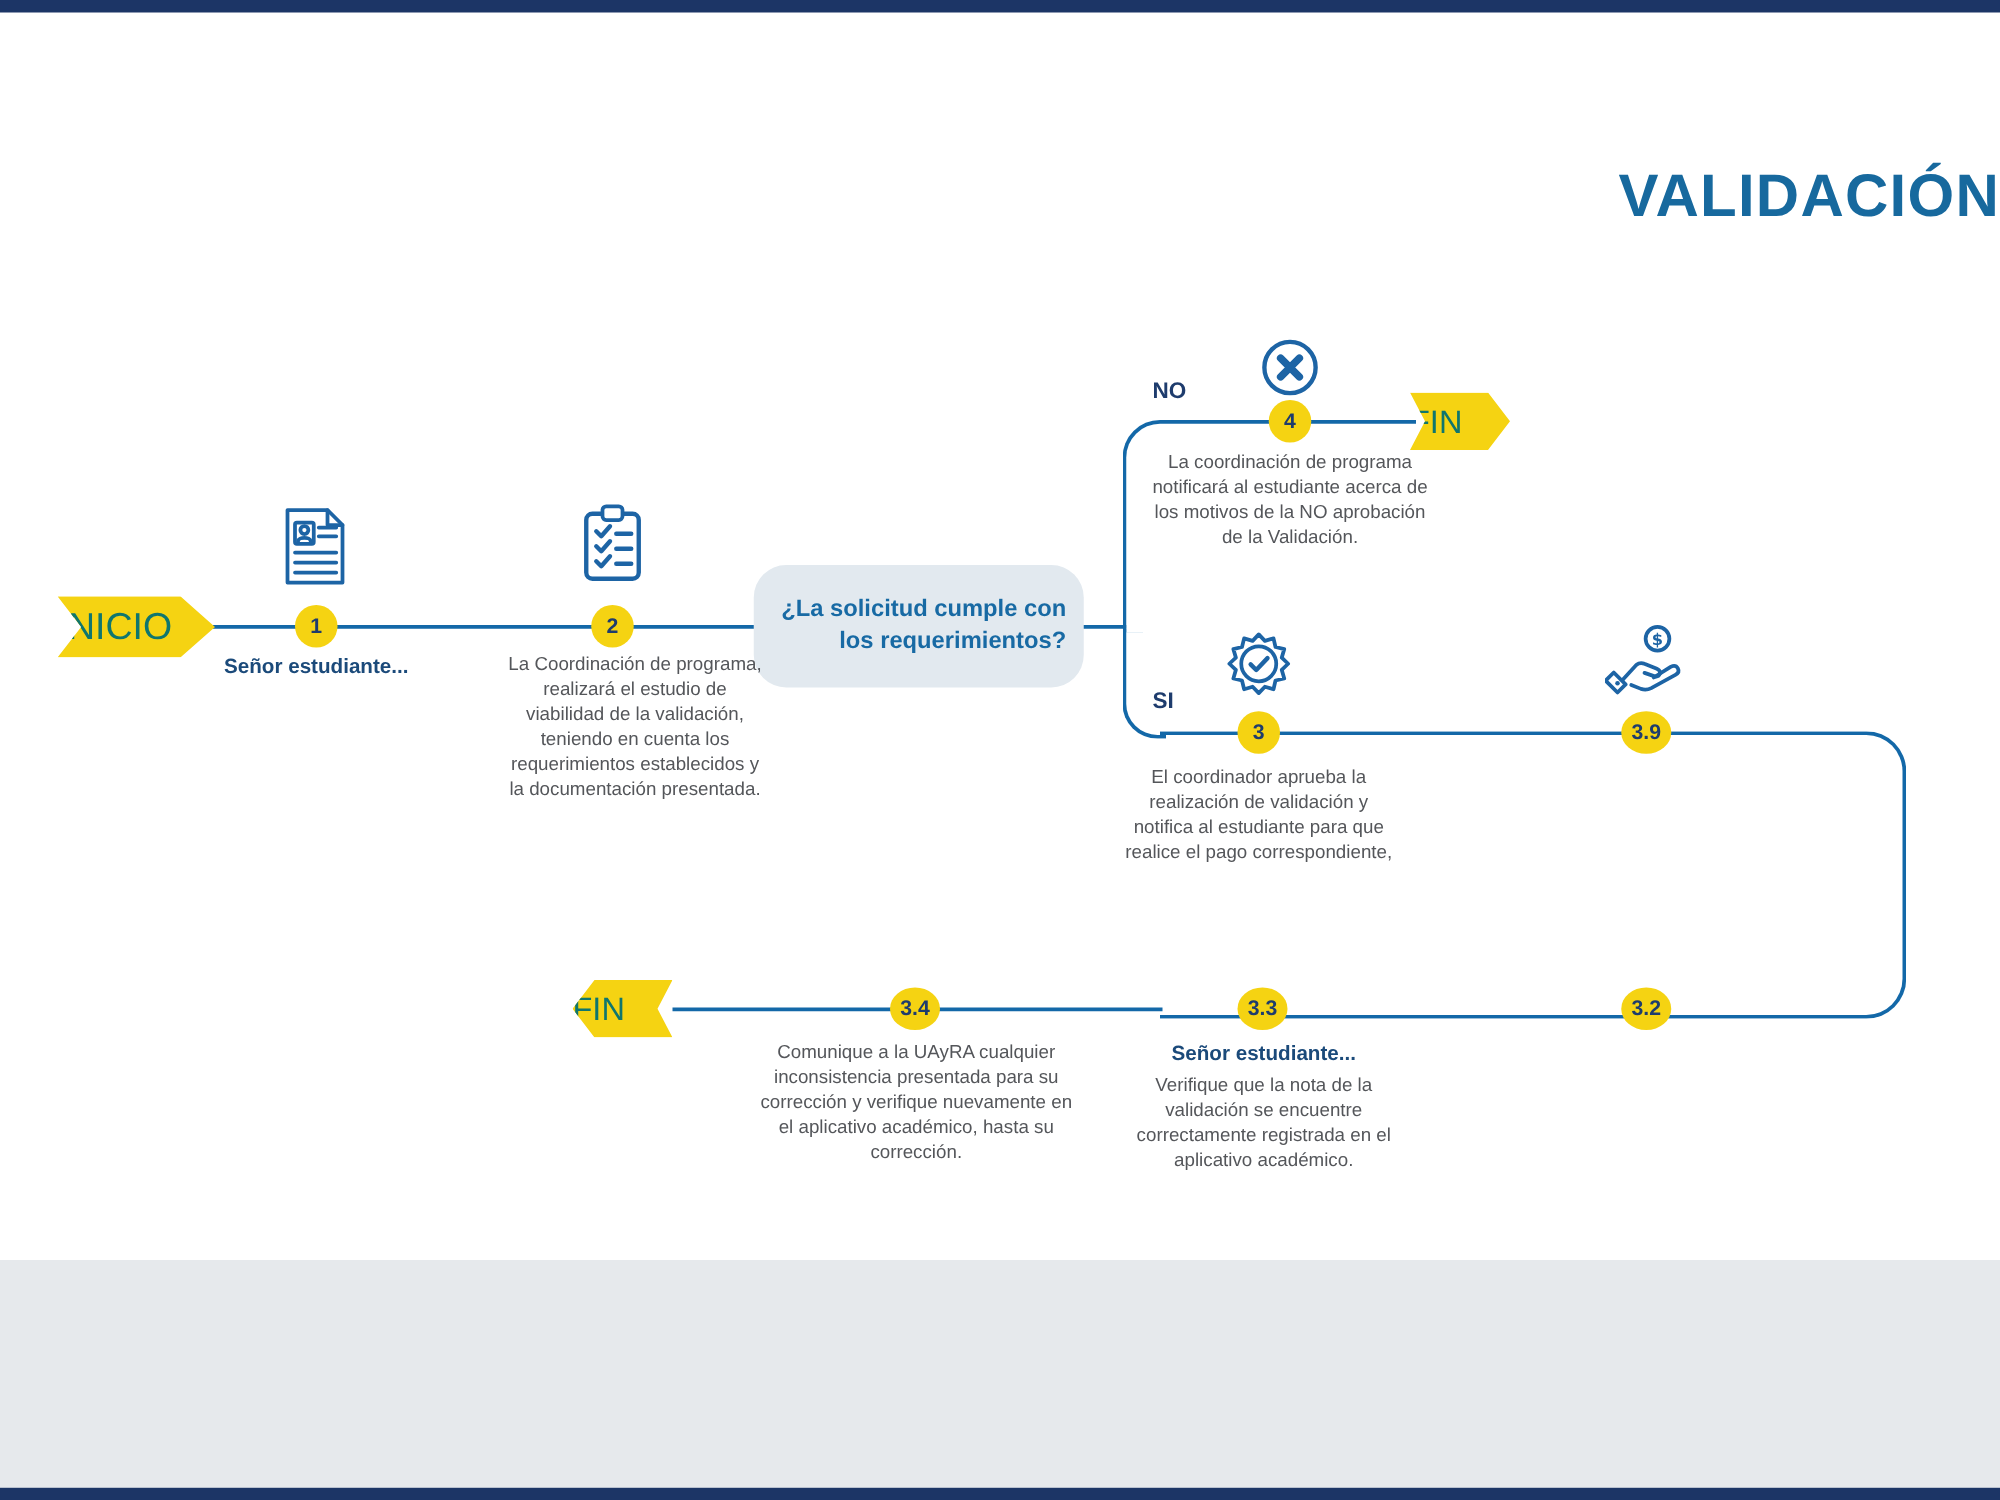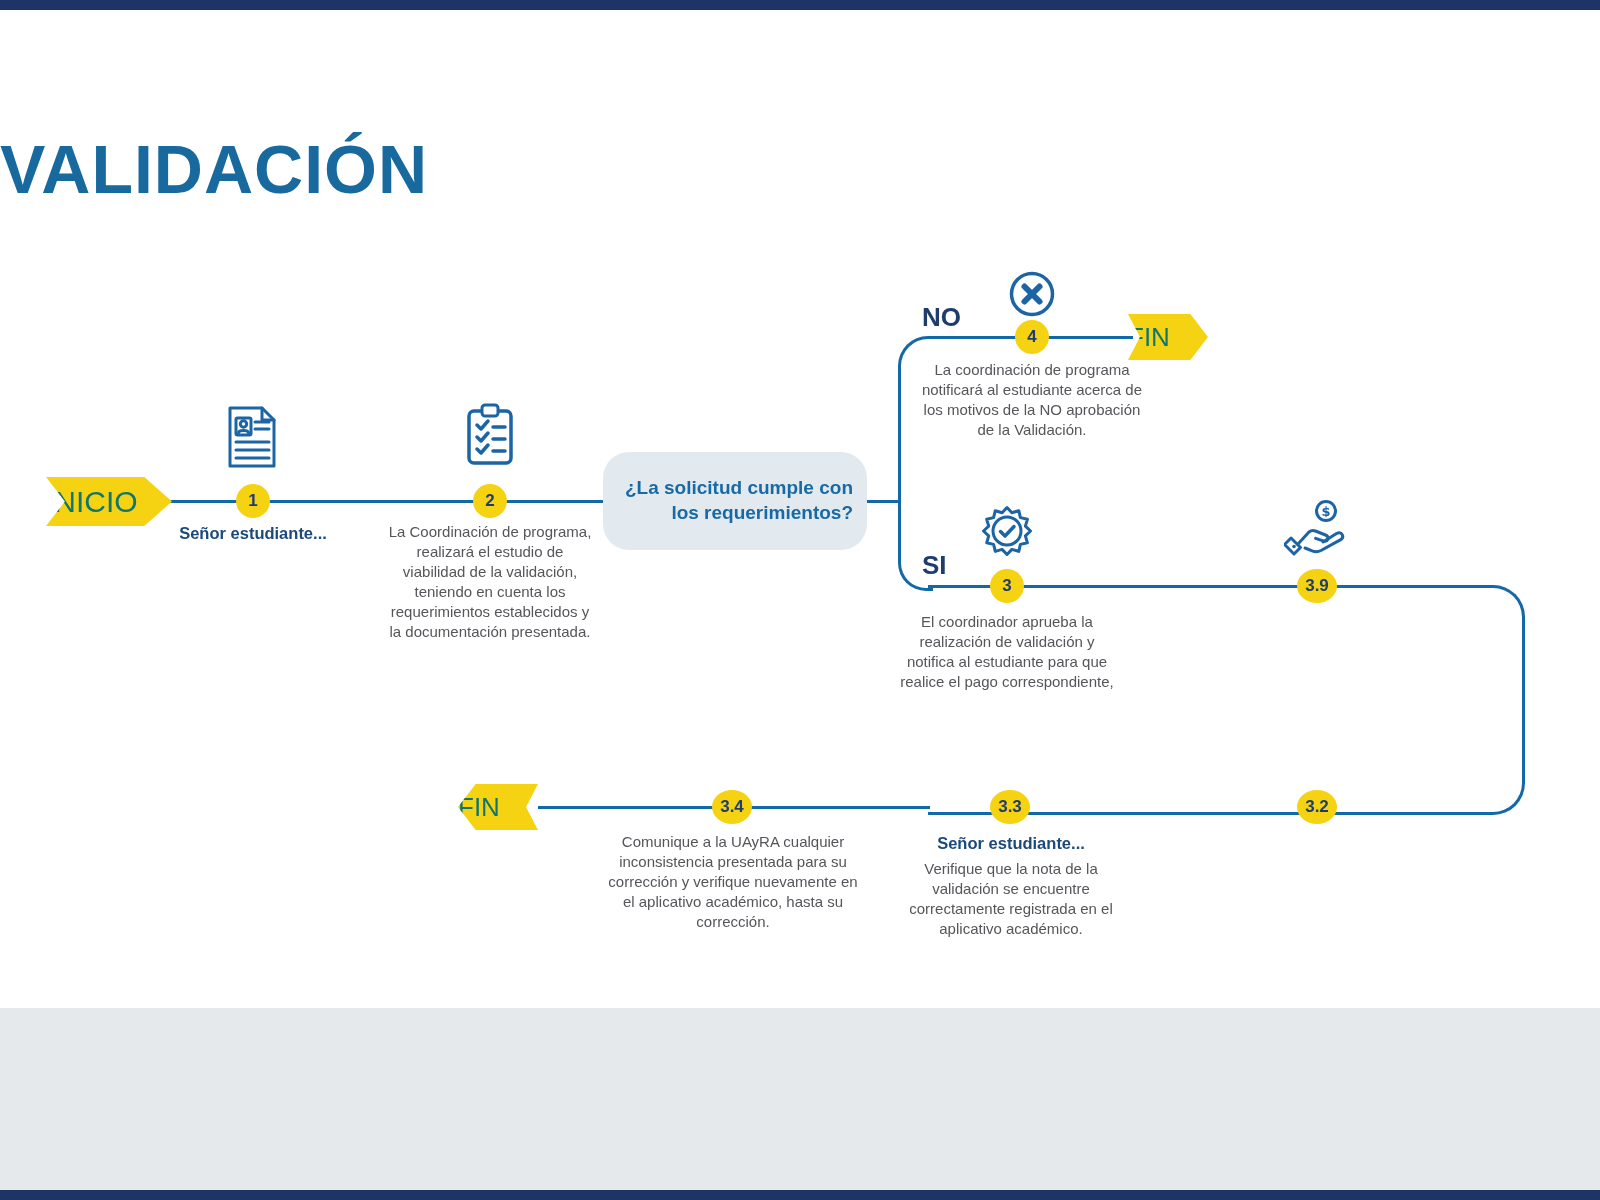--- a/index.html
+++ b/index.html
@@ -1,42 +1,42 @@
 <!DOCTYPE html>
 <html><head>
 <meta charset="utf-8">
 <style>
   html,body{margin:0;padding:0;background:#fff}
   .page{position:relative;width:1600px;height:1200px;background:#ffffff;
         font-family:"Liberation Sans",sans-serif;overflow:hidden}
   .bar{position:absolute;left:0;width:1600px;background:#1c3566}
   .bar.top{top:0;height:10px}
   .bar.bottom{top:1190px;height:10px}
-  .title{position:absolute;top:130px;left:0;width:100%;text-align:left;
-         font-size:68px;font-weight:800;color:#17699e;letter-spacing:1px}
+  .title{position:absolute;top:130px;left:0;width:100%;text-align:right;
+         font-size:48px;font-weight:800;color:#17699e;letter-spacing:1px}
   .hline{position:absolute;height:3px;background:#1368a8}
   .corner{position:absolute;border:0 solid #1368a8}
   .cA{left:898px;top:336px;width:232px;height:167px;border-top-width:3px;border-left-width:3px;border-top-left-radius:30px}
   .cB{left:898px;top:503px;width:32px;height:85px;border-left-width:3px;border-bottom-width:3px;border-bottom-left-radius:28px}
   .cC{left:928px;top:585px;width:594px;height:224px;border-top-width:3px;border-right-width:3px;border-bottom-width:3px;
       border-top-right-radius:32px;border-bottom-right-radius:32px}
   .badge{position:absolute;background:#f5d312;display:flex;align-items:center;
          font-weight:400;color:#0f766e}
   .badge.r{clip-path:polygon(0 0,78% 0,100% 50%,78% 100%,0 100%,15% 50%)}
   .badge.l{clip-path:polygon(100% 0,22% 0,0 50%,22% 100%,100% 100%,85% 50%)}
   .badge.start{left:46px;top:477px;width:126px;height:49px;font-size:30px}
   .badge.finTop{left:1128px;top:314px;width:80px;height:46px;font-size:26px}
   .badge.finBottom{left:458px;top:784px;width:80px;height:46px;font-size:26px}
   .node{position:absolute;background:#f5d312;border-radius:50%;display:flex;align-items:center;
         justify-content:center;font-weight:700;color:#1e3c6d;font-size:17px;width:34px;height:34px}
   .node.wide{width:40px}
   .dec{position:absolute;left:603px;top:452px;width:264px;height:98px;background:#e2e9ef;border-radius:26px;
        display:flex;align-items:center;justify-content:center;text-align:right;
        font-weight:700;color:#186aa4;font-size:19px;line-height:1.3;padding:0 14px;box-sizing:border-box}
-  .blabel{position:absolute;font-weight:800;color:#1e3c6d;font-size:26px}
+  .blabel{position:absolute;font-weight:800;color:#1e3c6d;font-size:18px}
   .stext{position:absolute;text-align:center;color:#54565a;font-size:15px;line-height:1.34}
   .stext .shead{color:#1b4a7a;font-weight:700;font-size:16.5px;margin-bottom:5px}
   .stext p{margin:0 0 13px}
   .icon{position:absolute}
   svg .st{stroke:#1d64a5;stroke-width:3;fill:none;stroke-linecap:round;stroke-linejoin:round}
   .footer{position:absolute;left:0;top:1008px;width:1600px;height:182px;background:#e6e9ec}
 </style>
 </head>
 <body>
 
@@ -117,21 +117,21 @@
   <div class="node" style="left:1015px;top:320px">4</div>
   <div class="node" style="left:990px;top:569px">3</div>
   <div class="node wide" style="left:1297px;top:569px">3.9</div>
   <div class="node wide" style="left:1297px;top:790px">3.2</div>
   <div class="node wide" style="left:990px;top:790px">3.3</div>
   <div class="node wide" style="left:712px;top:790px">3.4</div>
 
   <div class="stext" style="left:145px;top:522px;width:216px">
     <div class="shead">Señor estudiante...</div>
   </div>
-  <div class="stext" style="left:388px;top:522px;width:204px">
+  <div class="stext" style="left:406px;top:522px;width:204px">
     <p>La Coordinación de programa, realizará el estudio de viabilidad de la validación, teniendo en cuenta los requerimientos establecidos y la documentación presentada.</p>
   </div>
   <div class="stext" style="left:918px;top:360px;width:228px">
     <p>La coordinación de programa notificará al estudiante acerca de los motivos de la NO aprobación de la Validación.</p>
   </div>
   <div class="stext" style="left:900px;top:612px;width:214px">
     <p>El coordinador aprueba la realización de validación y notifica al estudiante para que realice el pago correspondiente,</p>
   </div>
   <div class="stext" style="left:895px;top:832px;width:232px">
     <div class="shead">Señor estudiante...</div>

